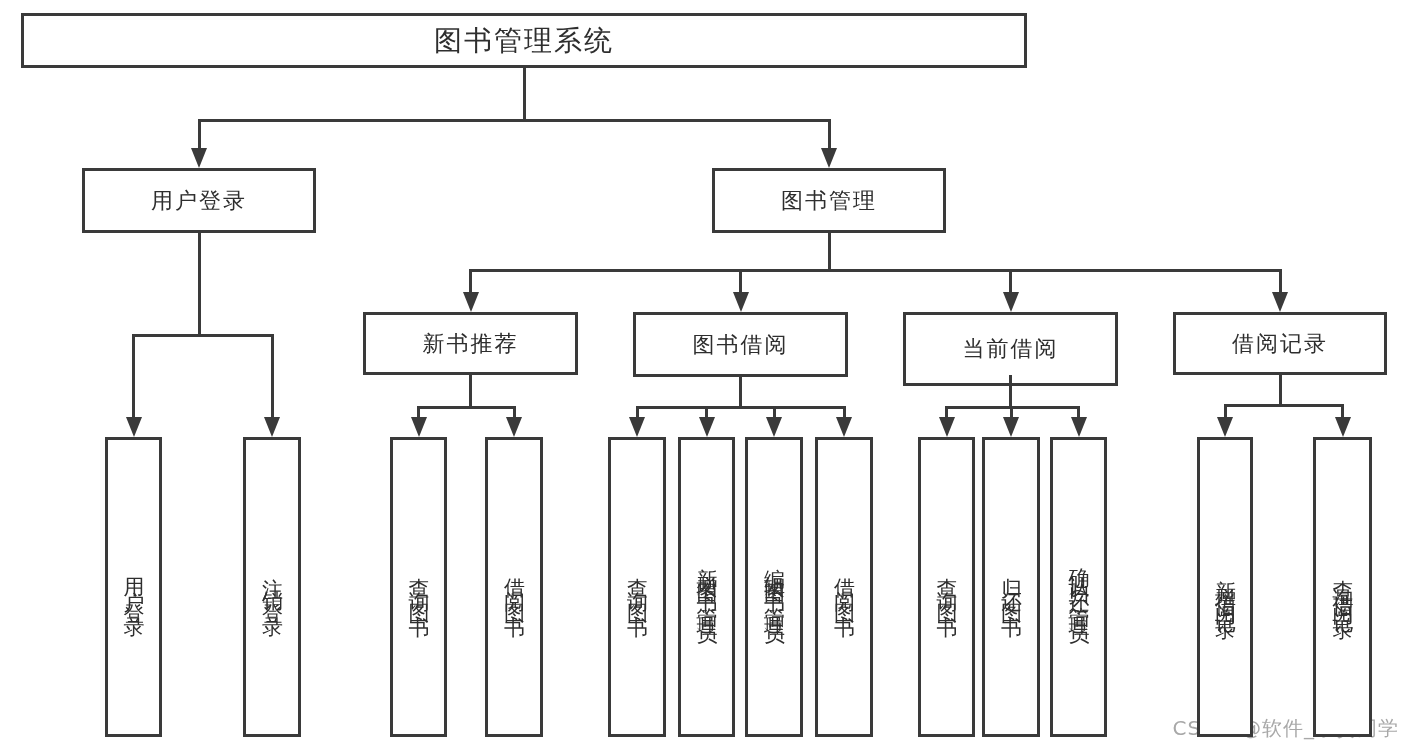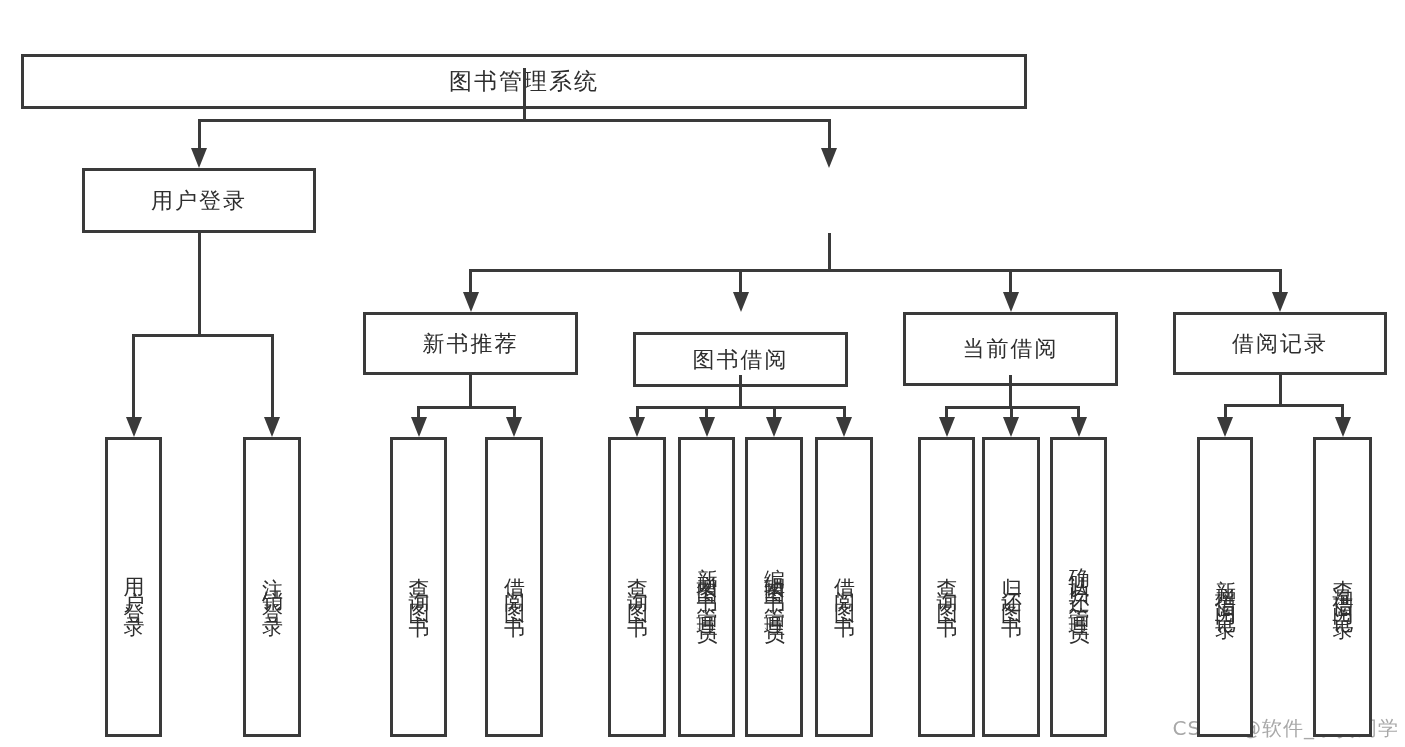--- a/index.html
+++ b/index.html
@@ -23,22 +23,21 @@
     color: var(--text, #2e2e2e);
     display: flex;
     align-items: center;
     justify-content: center;
   }
   .node.h {
     font-size: 22px;
     letter-spacing: 2px;
   }
   .node.h.title {
-    font-size: 23px;
-    margin-top: 41px;
+    font-size: 28px;
   }
   .node.v {
     font-size: 21px;
   }
   .node.v .vlabel {
     writing-mode: vertical-rl;
     text-orientation: mixed;
     line-height: 1;
     white-space: nowrap;
   }
@@ -64,22 +63,23 @@
     white-space: nowrap;
   }
 </style>
 </head>
 <body>
 
 <div id="canvas">
   <div id="watermark">CSDN @软件_小贺同学</div>
 <div class="node h title" style="left: 21px; top: 13px; width: 1006px; height: 55px;">图书管理系统</div>
     <div class="node h" style="left: 82px; top: 168px; width: 234px; height: 65px;">用户登录</div>
+    <div class="node h" style="left: 712px; top: 168px; width: 234px; height: 65px;">图书管理</div>
     <div class="node h" style="left: 363px; top: 312px; width: 215px; height: 63px;">新书推荐</div>
-    <div class="node h" style="left: 633px; top: 312px; width: 215px; height: 55px; margin-top: 20px;">图书借阅</div>
+    <div class="node h" style="left: 633px; top: 312px; width: 215px; height: 65px;">图书借阅</div>
     <div class="node h" style="left: 903px; top: 312px; width: 215px; height: 74px;">当前借阅</div>
     <div class="node h" style="left: 1173px; top: 312px; width: 214px; height: 63px;">借阅记录</div>
     <div class="node v" style="left: 105px; top: 437px; width: 57px; height: 300px;">
       <span class="vlabel" style="letter-spacing: 13px;">用户登录</span>
     </div>
     <div class="node v" style="left: 243px; top: 437px; width: 58px; height: 300px;">
       <span class="vlabel" style="letter-spacing: 13px;">注销登录</span>
     </div>
     <div class="node v" style="left: 390px; top: 437px; width: 57px; height: 300px;">
       <span class="vlabel" style="letter-spacing: 13px;">查询图书</span>

